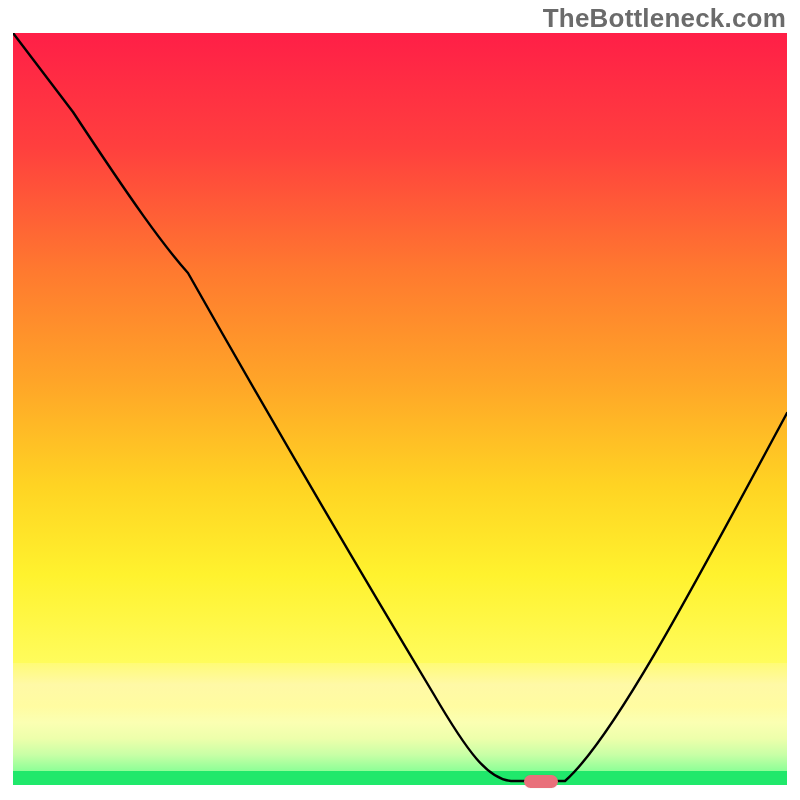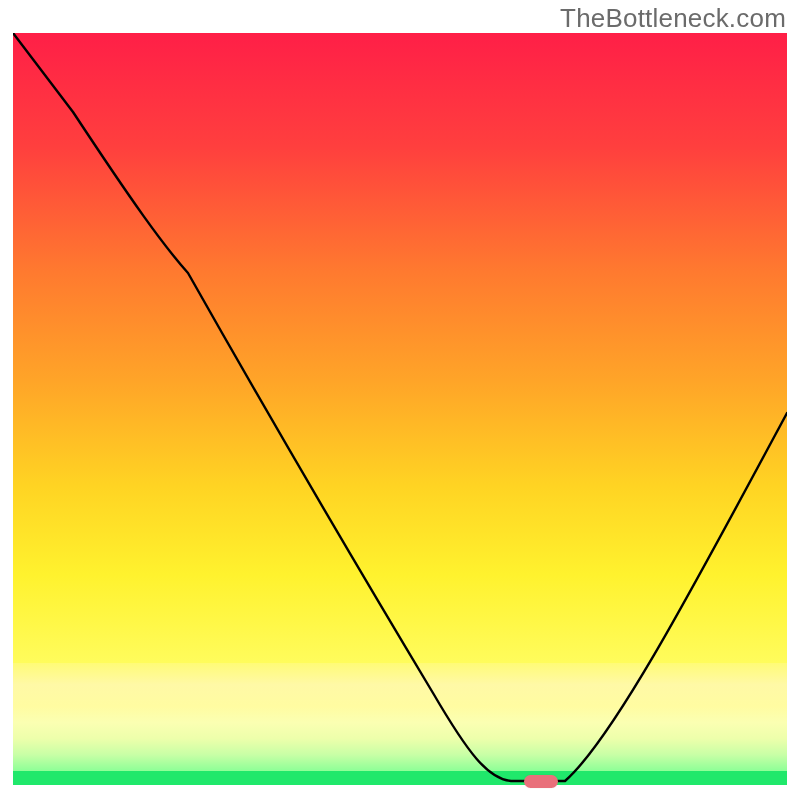--- a/index.html
+++ b/index.html
@@ -14,21 +14,21 @@
   .stage {
     position: relative;
     width: 800px;
     height: 800px;
   }
   .watermark {
     position: absolute;
     top: 3px;
     right: 14px;
     font-size: 26px;
-    font-weight: 400;
+    font-weight: 700;
     color: #6b6b6b;
     letter-spacing: 0.2px;
     user-select: none;
   }
   .plot {
     position: absolute;
     
     left: 13px;
     top: 33px;
     width: 774px;

